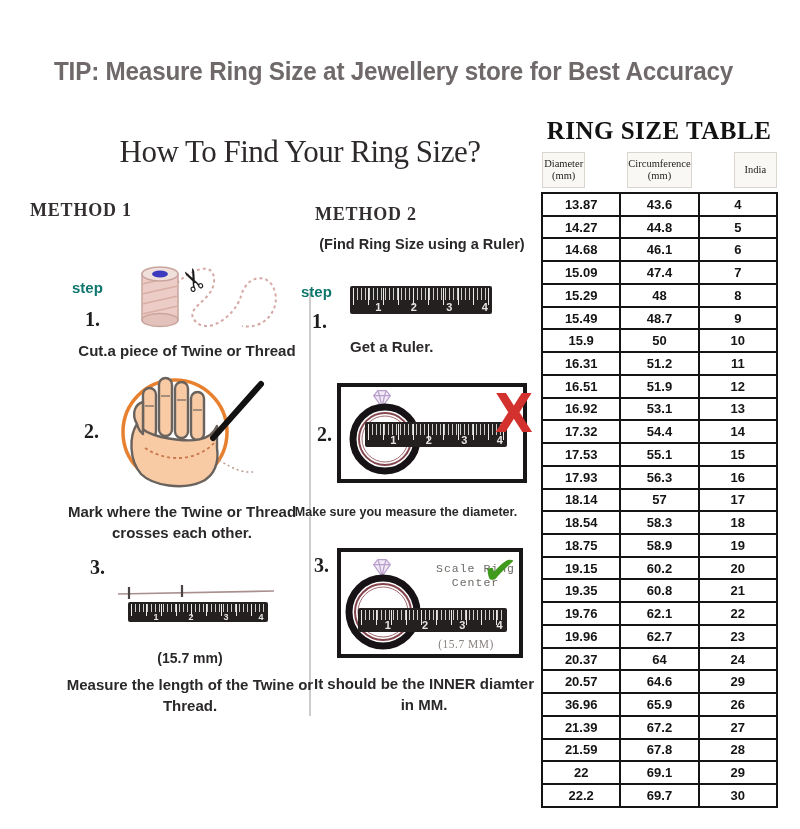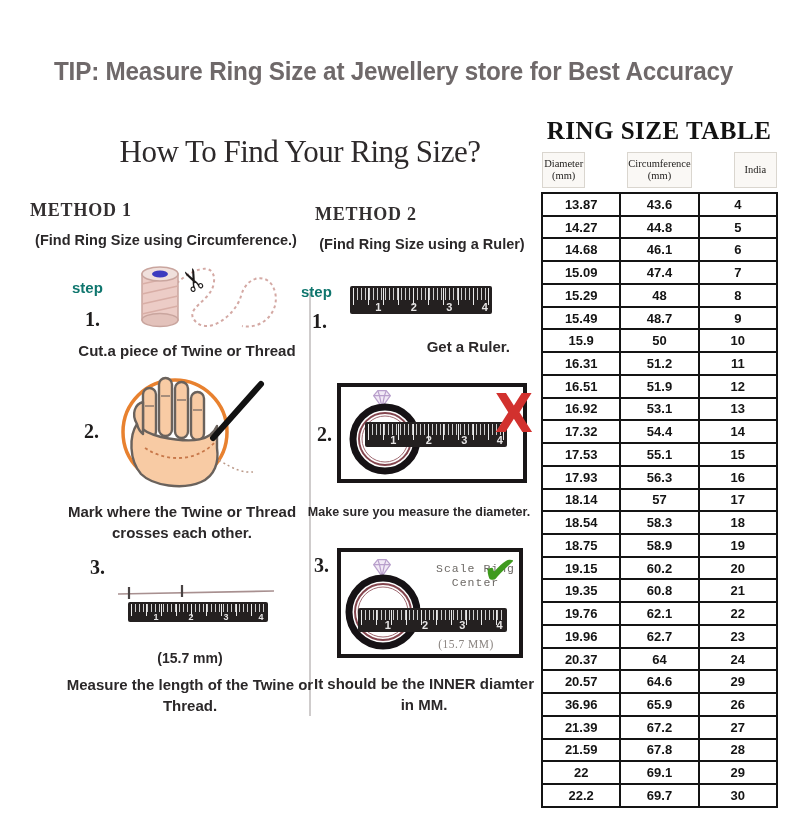--- a/index.html
+++ b/index.html
@@ -66,21 +66,20 @@
 
 <div class="canvas">
 
   <div class="abs tip">TIP: Measure Ring Size at Jewellery store for Best Accuracy</div>
 
   <div class="abs guide-title">How To Find Your Ring Size?</div>
 
   <div class="abs divider"></div>
 
   <div class="abs m-title" style="left:30px;top:200px;width:280px">METHOD 1</div>
-  <div class="abs m-sub" style="left:20px;top:232px;width:292px">(Find Ring Size using Circumference.)</div>
 
   <div class="abs step-label" style="left:72px;top:279px">step</div>
   <div class="abs step-num" style="left:85px;top:308px">1.</div>
 
   <svg class="abs" style="left:124px;top:252px" width="172" height="96" viewBox="0 0 172 96">
     <path d="M40,44 C66,14 92,8 90,30 C88,50 58,56 72,70
              C86,83 112,62 117,44 C123,22 146,20 151,40 C156,60 138,78 118,74" fill="none" stroke="#d4a9a4" stroke-width="2" stroke-dasharray="3,3"></path>
     <g>
       <rect x="18" y="22" width="36" height="46" fill="#ecccc6" stroke="#c9a59e" stroke-width="1.5"></rect>
       <path d="M18,32 l36,-8 M18,42 l36,-8 M18,52 l36,-8 M18,62 l36,-8" stroke="#d8aea6" stroke-width="1.5" fill="none"></path>
@@ -147,21 +146,21 @@
     <div class="ticks2"></div>
       <div class="ticks"></div>
       <div class="ruler-nums">
         <span style="left: 20%;">1</span>
         <span style="left: 45%;">2</span>
         <span style="left: 70%;">3</span>
         <span style="left: 95%;">4</span>
       </div>
   </div>
 
-  <div class="abs cap" style="left:350px;top:336px;width:160px;text-align:right">Get a Ruler.</div>
+  <div class="abs cap" style="left:350px;top:336px;width:160px;text-align:left">Get a Ruler.</div>
 
   <div class="abs step-num" style="left:317px;top:423px">2.</div>
 
   <div class="box" style="left:337px;top:383px;width:190px;height:100px;box-sizing:border-box">
     <svg class="abs" style="left:27px;top:2px" width="28" height="20" viewBox="0 0 30 24">
       <g fill="#f2eaf6" stroke="#b9a0cc" stroke-width="1.5" stroke-linejoin="round">
         <path d="M5,8 L10,2 L20,2 L25,8 L15,22 Z"></path>
         <path d="M5,8 L25,8 M10,2 L12,8 M20,2 L18,8 M12,8 L15,22 M18,8 L15,22" fill="none"></path>
       </g>
     </svg>
@@ -176,21 +175,21 @@
         <div class="ruler-nums">
           <span style="left: 20%;">1</span>
           <span style="left: 45%;">2</span>
           <span style="left: 70%;">3</span>
           <span style="left: 95%;">4</span>
         </div>
     </div>
     <span class="x-mark" style="left:152px;top:0px">X</span>
   </div>
 
-  <div class="abs cap" style="left:306px;top:502px;width:226px;font-size:12.5px;white-space:nowrap">Make sure you measure the diameter.</div>
+  <div class="abs cap" style="left:293px;top:502px;width:226px;font-size:12.5px;white-space:nowrap">Make sure you measure the diameter.</div>
 
   <div class="abs step-num" style="left:314px;top:554px">3.</div>
 
   <div class="box" style="left:337px;top:548px;width:186px;height:110px;box-sizing:border-box">
     <svg class="abs" style="left:27px;top:6px" width="28" height="20" viewBox="0 0 30 24">
       <g fill="#f2eaf6" stroke="#b9a0cc" stroke-width="1.5" stroke-linejoin="round">
         <path d="M5,8 L10,2 L20,2 L25,8 L15,22 Z"></path>
         <path d="M5,8 L25,8 M10,2 L12,8 M20,2 L18,8 M12,8 L15,22 M18,8 L15,22" fill="none"></path>
       </g>
     </svg>

